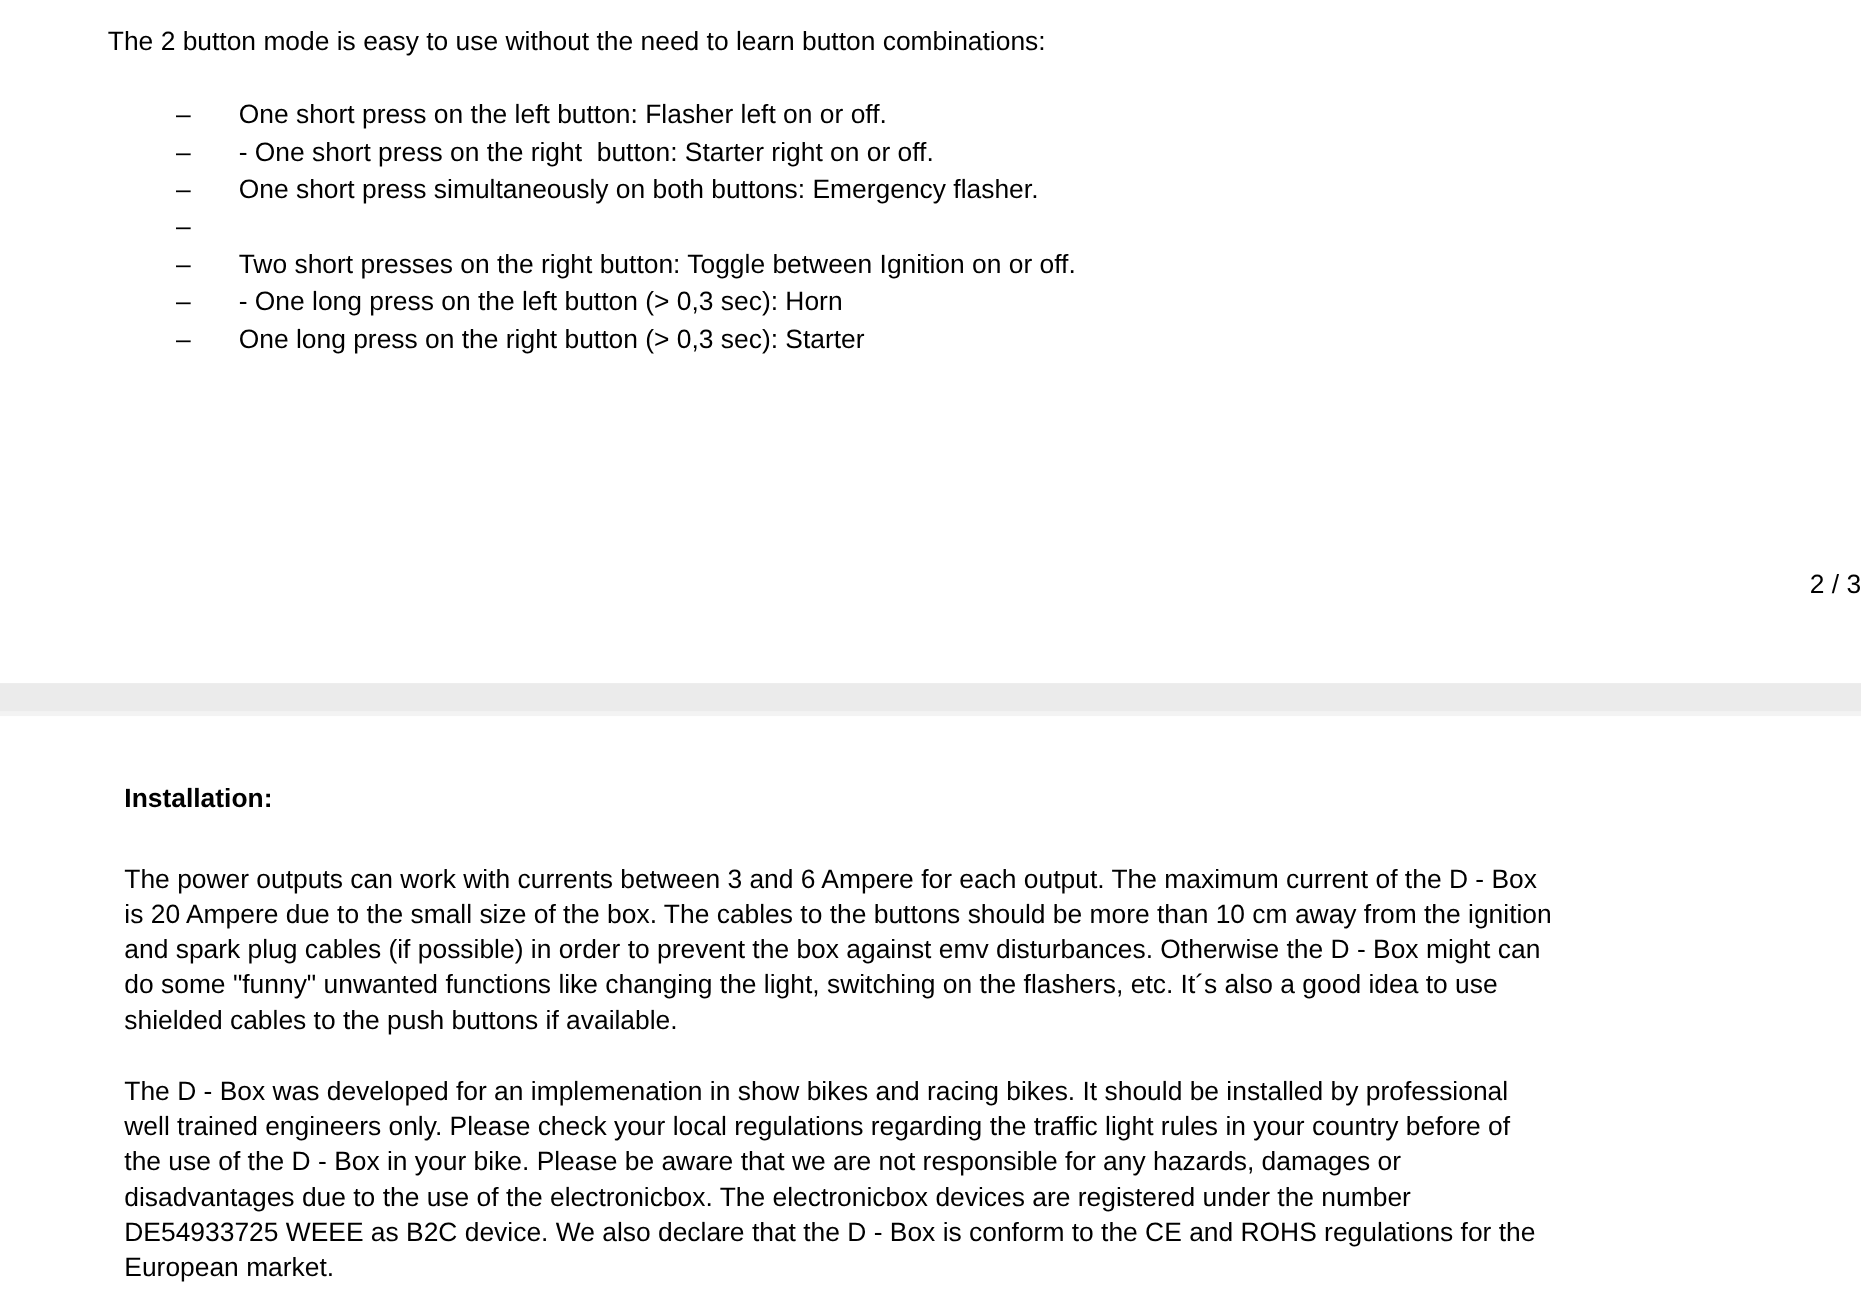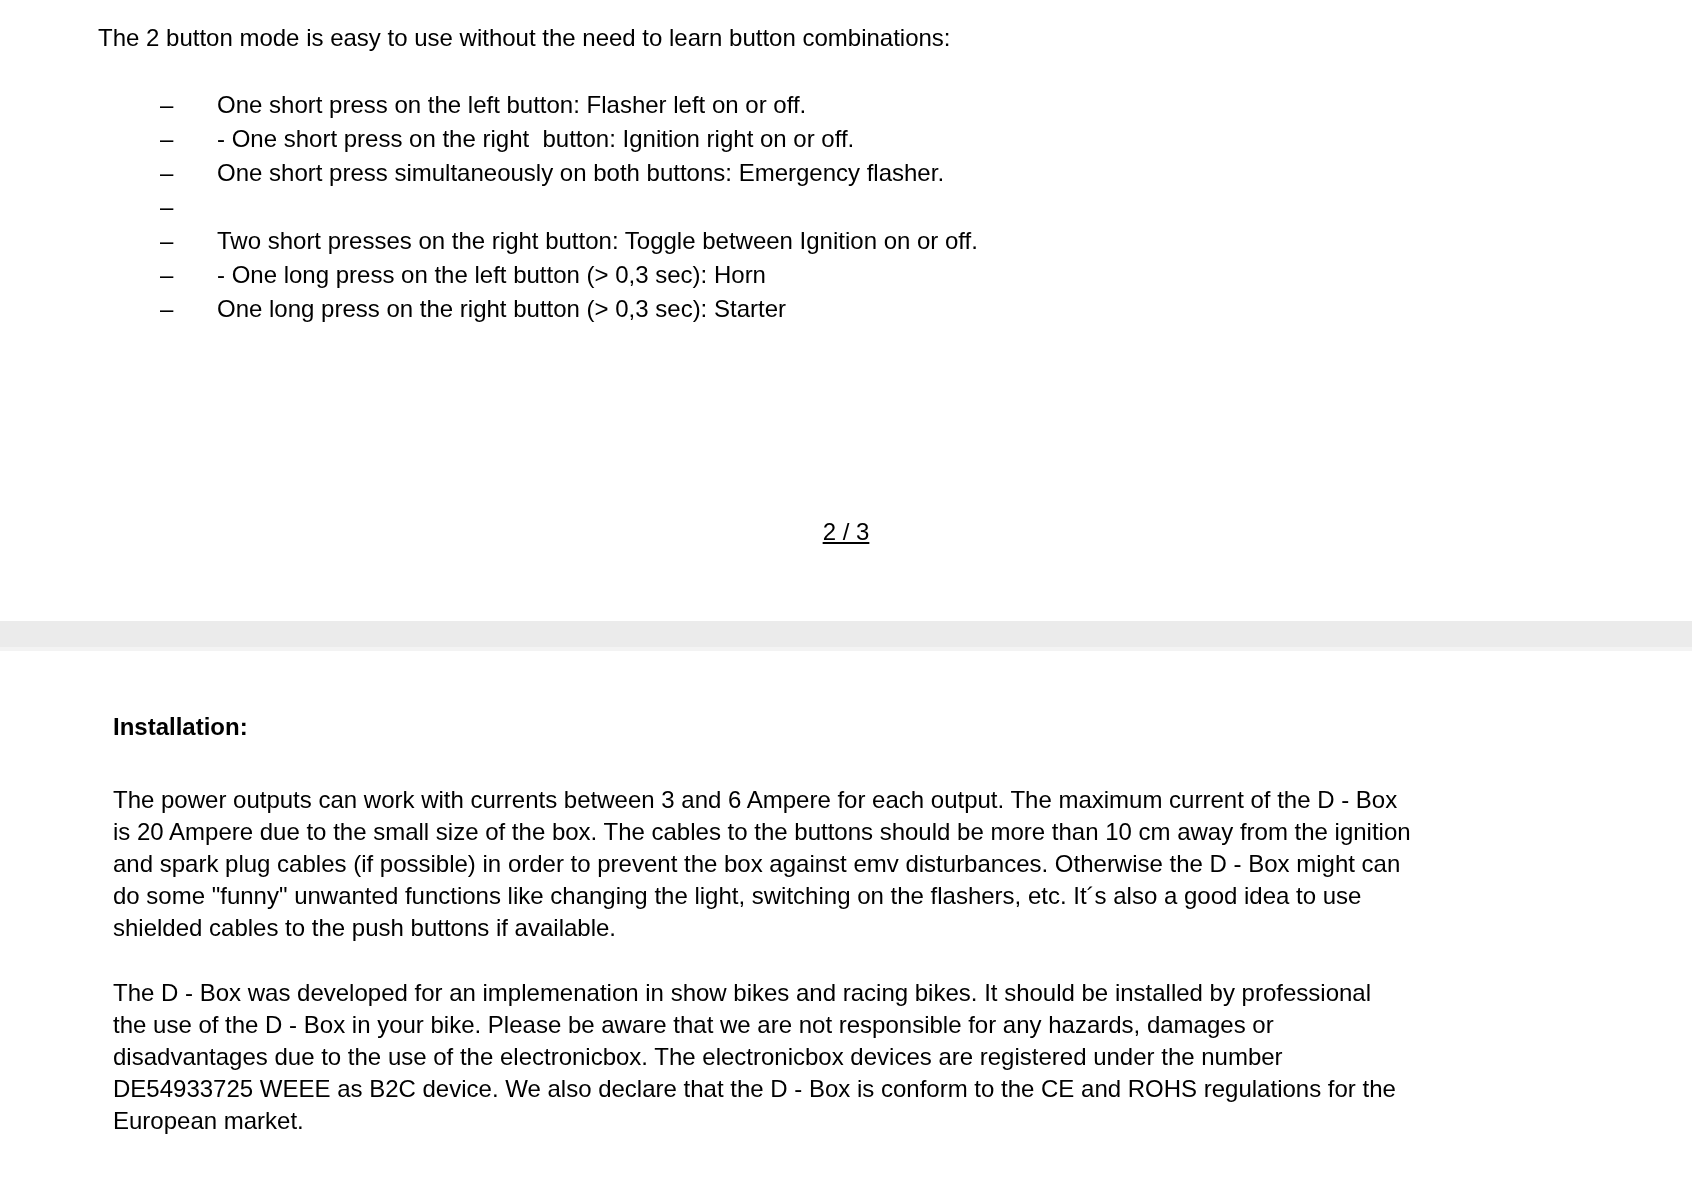--- a/index.html
+++ b/index.html
@@ -25,23 +25,22 @@
   .bullet-list { left: 0; top: 88px; width: 1692px; }
   .bullet-row {
     display: flex;
     padding-left: 160px;
     line-height: 34px;
     white-space: pre;
   }
   .bullet-marker { flex: 0 0 57px; }
   .page-number {
     left: 0; top: 515px; width: 100%;
-    text-align: center;
+    text-align: right;
     line-height: 34px;
-    text-decoration: underline;
   }
 
   
   .page-separator { left: 0; top: 621px; width: 100%; height: 26px; background: #ebebeb; }
   .page-separator-edge { left: 0; top: 647px; width: 100%; height: 4px; background: #f3f3f3; }
 
   
   .page-lower { left: 15px; top: 651px; width: 1692px; height: 545px; }
   .section-heading {
     position: absolute;
@@ -60,21 +59,21 @@
 </head>
 <body>
 
 <div class="viewer">
 
   <section class="abs page-upper">
     <div class="abs intro-line">The 2 button mode is easy to use without the need to learn button combinations:</div>
 
     <div class="abs bullet-list">
         <div class="bullet-row"><span class="bullet-marker">–</span><span class="bullet-text">One short press on the left button: Flasher left on or off.</span></div>
-        <div class="bullet-row"><span class="bullet-marker">–</span><span class="bullet-text">- One short press on the right  button: Ignition right on or off.</span></div>
+        <div class="bullet-row"><span class="bullet-marker">–</span><span class="bullet-text">- One short press on the right  button: Starter right on or off.</span></div>
         <div class="bullet-row"><span class="bullet-marker">–</span><span class="bullet-text">One short press simultaneously on both buttons: Emergency flasher.</span></div>
         <div class="bullet-row"><span class="bullet-marker">–</span></div>
         <div class="bullet-row"><span class="bullet-marker">–</span><span class="bullet-text">Two short presses on the right button: Toggle between Ignition on or off.</span></div>
         <div class="bullet-row"><span class="bullet-marker">–</span><span class="bullet-text">- One long press on the left button (&gt; 0,3 sec): Horn</span></div>
         <div class="bullet-row"><span class="bullet-marker">–</span><span class="bullet-text">One long press on the right button (&gt; 0,3 sec): Starter</span></div>
       </div>
 
     <div class="abs page-number">2 / 3</div>
   </section>
 
@@ -87,20 +86,21 @@
     <div class="para para-1">
         <div class="text-line">The power outputs can work with currents between 3 and 6 Ampere for each output. The maximum current of the D - Box</div>
         <div class="text-line">is 20 Ampere due to the small size of the box. The cables to the buttons should be more than 10 cm away from the ignition</div>
         <div class="text-line">and spark plug cables (if possible) in order to prevent the box against emv disturbances. Otherwise the D - Box might can</div>
         <div class="text-line">do some "funny" unwanted functions like changing the light, switching on the flashers, etc. It´s also a good idea to use</div>
         <div class="text-line">shielded cables to the push buttons if available.</div>
       </div>
 
     <div class="para para-2">
         <div class="text-line">The D - Box was developed for an implemenation in show bikes and racing bikes. It should be installed by professional</div>
+        <div class="text-line">well trained engineers only. Please check your local regulations regarding the traffic light rules in your country before of</div>
         <div class="text-line">the use of the D - Box in your bike. Please be aware that we are not responsible for any hazards, damages or</div>
         <div class="text-line">disadvantages due to the use of the electronicbox. The electronicbox devices are registered under the number</div>
         <div class="text-line">DE54933725 WEEE as B2C device. We also declare that the D - Box is conform to the CE and ROHS regulations for the</div>
         <div class="text-line">European market.</div>
       </div>
   </section>
 
 </div>
 
 </body></html>

